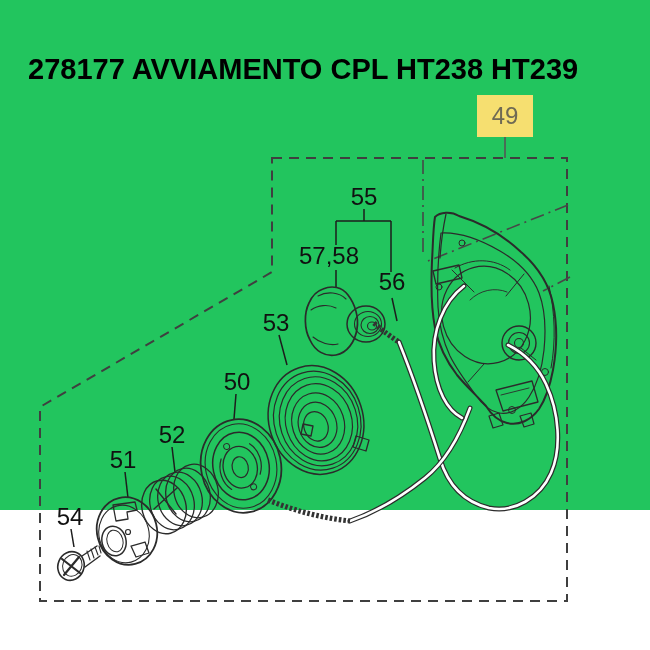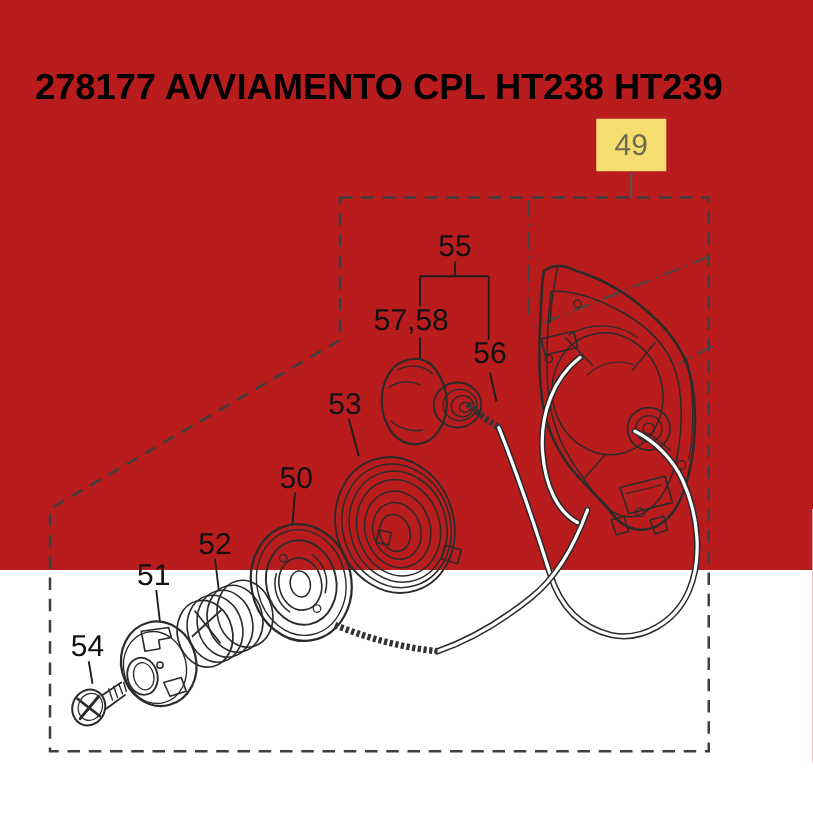--- a/index.html
+++ b/index.html
@@ -1,17 +1,17 @@
 <!DOCTYPE html>
 <html><head>
 <meta charset="utf-8">
 <style>
   html,body{margin:0;padding:0;background:#ffffff;}
   body{width:650px;height:650px;overflow:hidden;font-family:"Liberation Sans",sans-serif;}
-  #stage{position:relative;width:650px;height:456px;background:#b91c1c;}
+  #stage{position:relative;width:650px;height:510px;background:#22c55e;}
   svg{display:block;}
   .title{font-family:"Liberation Sans",sans-serif;font-size:29px;font-weight:bold;fill:#000;}
   .plabel{font-family:"Liberation Sans",sans-serif;font-size:24px;fill:#111;text-anchor:middle;}
   .hl-label{font-family:"Liberation Sans",sans-serif;font-size:24px;text-anchor:middle;}
   .ln{stroke:#2b2b2b;fill:none;stroke-linecap:round;stroke-linejoin:round;}
   .leader{stroke:#1d1d1d;stroke-width:1.5;fill:none;}
   .dashed-border{stroke:#3f3f3f;stroke-width:2;fill:none;stroke-dasharray:10 7;}
   .dashdot{stroke:#474747;stroke-width:1.6;fill:none;stroke-dasharray:14 5 2 5;}
   .rope-outer{stroke:#2b2b2b;stroke-width:5;fill:none;stroke-linecap:round;}
   .rope-inner{stroke:#ffffff;stroke-width:2.6;fill:none;stroke-linecap:round;}

